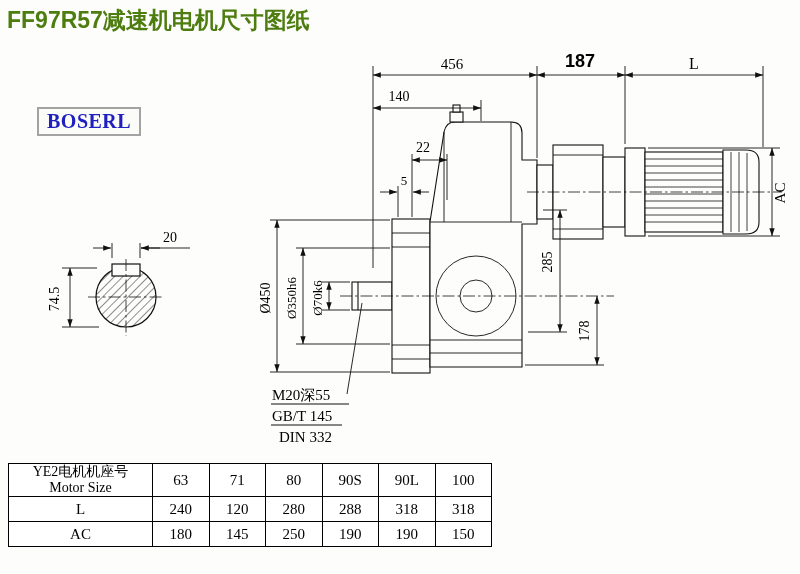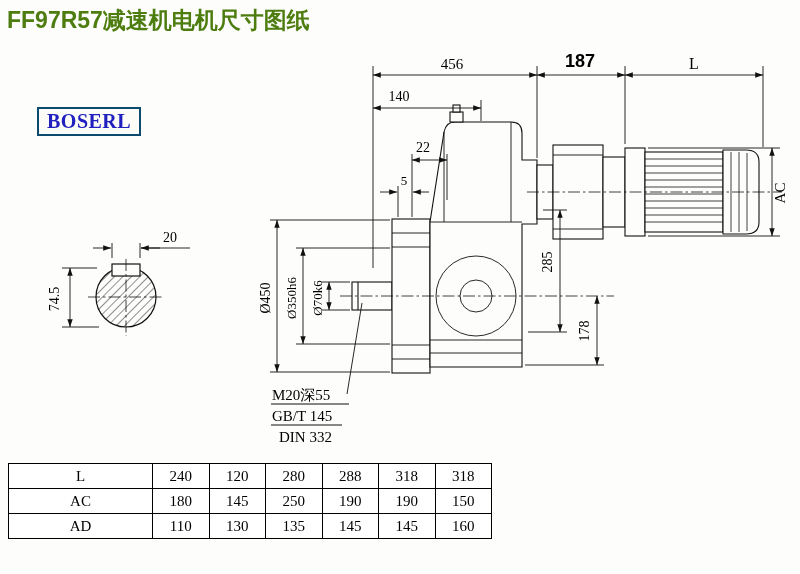--- a/index.html
+++ b/index.html
@@ -1,18 +1,18 @@
 <!DOCTYPE html>
 <html><head>
 <meta charset="utf-8">
 <style>
   html,body{margin:0;padding:0;}
   body{width:800px;height:574px;background:#fdfdfb;position:relative;overflow:hidden;font-family:"Liberation Sans",sans-serif;}
   .title{position:absolute;left:7px;top:5px;margin:0;font-size:23px;font-weight:bold;color:#4d7c0f;font-family:"Liberation Sans",sans-serif;}
-  .logo{position:absolute;left:37px;top:107px;border:2px solid #0c4a6e;padding:1px 8px;background:#fbfbf7;}
+  .logo{position:absolute;left:37px;top:107px;border:2px solid #a3a3a3;padding:1px 8px;background:#fbfbf7;}
   .logo span{color:#2020c0;font-family:"Liberation Serif",serif;font-weight:bold;font-size:20px;letter-spacing:.5px;}
   svg.drawing{position:absolute;left:0;top:0;}
   .dtx,.dtx13,.dtx15,.dtx16{font-family:"Liberation Serif",serif;fill:#000;stroke:none;}
   .dtx{font-size:14px;}
   .dtx13{font-size:13px;}
   .dtx15{font-size:15px;}
   .dtx16{font-size:16px;}
   .d187{font-family:"Liberation Sans",sans-serif;font-weight:bold;font-size:18px;fill:#000;stroke:none;}
   .dimtable{position:absolute;left:8px;top:463px;width:484px;border-collapse:collapse;table-layout:fixed;background:#fff;}
   .dimtable td,.dimtable th{border:1px solid #000;text-align:center;vertical-align:middle;font-weight:normal;font-family:"Liberation Serif",serif;font-size:15px;color:#000;padding:0;height:24px;}
@@ -157,40 +157,43 @@
       <col style="width:144px">
       <col>
       <col>
       <col>
       <col>
       <col>
       <col>
     </colgroup>
   <tbody>
     <tr>
+      <th class="hdr">
+        <div>YE2电机机座号</div>
+        <div>Motor Size</div>
+      </th>
+      <th>63</th>
+      <th>71</th>
+      <th>80</th>
+      <th>90S</th>
+      <th>90L</th>
+      <th>100</th>
+    </tr>
+    <tr>
       <td>L</td>
       <td>240</td>
       <td>120</td>
       <td>280</td>
       <td>288</td>
       <td>318</td>
       <td>318</td>
     </tr>
     <tr>
       <td>AC</td>
       <td>180</td>
       <td>145</td>
       <td>250</td>
       <td>190</td>
       <td>190</td>
       <td>150</td>
     </tr>
-    <tr>
-      <td>AD</td>
-      <td>110</td>
-      <td>130</td>
-      <td>135</td>
-      <td>145</td>
-      <td>145</td>
-      <td>160</td>
-    </tr>
   </tbody>
 </table>
 
 </body></html>

